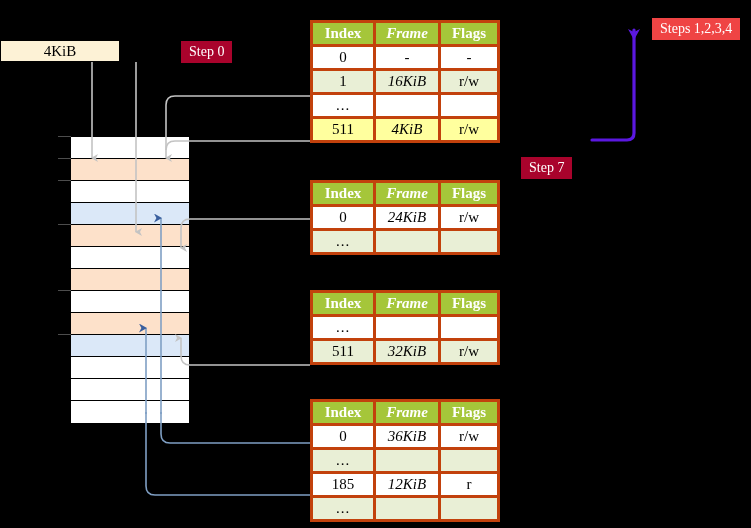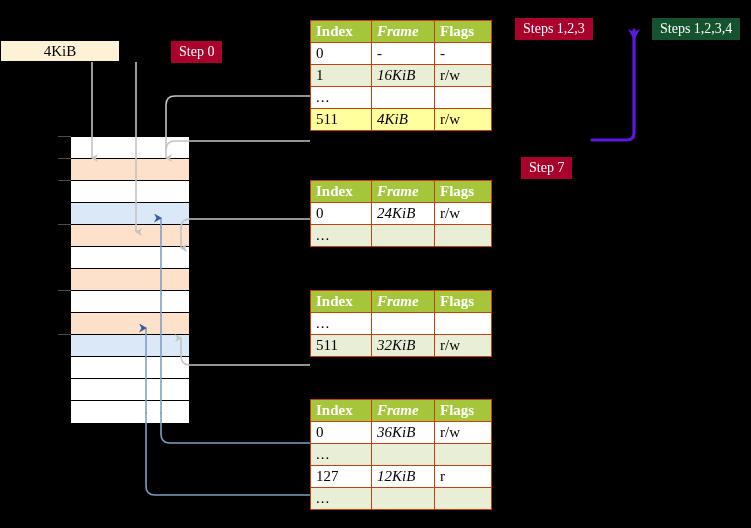--- a/index.html
+++ b/index.html
@@ -4,22 +4,22 @@
 <title>Page Table Walk Diagram</title>
 <style>
   html,body{margin:0;padding:0;background:#000;}
   body{width:751px;height:528px;position:relative;overflow:hidden;
        font-family:"Liberation Serif","DejaVu Serif",serif;color:#000;}
   .stage{position:absolute;left:0;top:0;width:751px;height:528px;}
 
   
   .ptable{position:absolute;border-collapse:collapse;border-spacing:0;
           background:#fff;border:1px solid #93b02f;}
-  .ptable td,.ptable th{border:1px solid #c2410c;padding:1px 5px;
-          font-size:15px;line-height:19px;height:19px;text-align:left;
+  .ptable td,.ptable th{border:3px solid #c2410c;padding:1px 5px;
+          font-size:15px;line-height:19px;height:19px;text-align:center;
           font-family:"Liberation Serif","DejaVu Serif",serif;white-space:nowrap;}
   .ptable th{background:#a5c63a;color:#fff;font-weight:bold;font-size:15px;}
   .ptable tr.alt td{background:#e9efd6;}
   .ptable tr td{background:#fff;}
   .c-index{width:50px;}
   .c-frame{width:52px;font-style:italic;}
   .c-flags{width:46px;}
   .hl{background:#ffff9e !important;}
   .ell{letter-spacing:1px;}
 
@@ -41,37 +41,36 @@
   #kib-box{position:absolute;left:0px;top:40px;width:120px;height:22px;
            background:#fdf2d6;border:1.4px solid #000;box-sizing:border-box;
            display:flex;align-items:center;justify-content:center;
            font-size:15px;}
 
   
   .badge{position:absolute;color:#fff;font-size:14px;line-height:18px;
          padding:2px 8px;white-space:nowrap;
          font-family:"Liberation Serif","DejaVu Serif",serif;}
   .badge-red{background:#a9032c;}
-  .badge-violet{background:#14532d;}
+  .badge-violet{background:#ef4444;}
 
   
   svg.overlay{position:absolute;left:0;top:0;width:751px;height:528px;
               pointer-events:none;}
 </style>
 </head>
 <body>
 
 <div class="stage">
 
   <div id="kib-box">
     <span>4KiB</span>
   </div>
 
-  <div class="badge badge-red" style="left:171px;top:41px;">Step 0</div>
-  <div class="badge badge-red" style="left:515px;top:18px;">Steps 1,2,3</div>
+  <div class="badge badge-red" style="left:181px;top:41px;">Step 0</div>
   <div class="badge badge-violet" style="left:652px;top:18px;">Steps 1,2,3,4</div>
   <div class="badge badge-red" style="left:521px;top:157px;">Step 7</div>
 
   <div id="memcol">
       <div class="mrow m-white"></div>
       <div class="mrow m-peach"></div>
       <div class="mrow m-white"></div>
       <div class="mrow m-blue"></div>
       <div class="mrow m-peach"></div>
       <div class="mrow m-white"></div>
@@ -177,21 +176,21 @@
           <td class="c-index">0</td>
           <td class="c-frame">36KiB</td>
           <td class="c-flags">r/w</td>
         </tr>
         <tr class="alt">
           <td class="c-index ell">...</td>
           <td class="c-frame"></td>
           <td class="c-flags"></td>
         </tr>
         <tr>
-          <td class="c-index">127</td>
+          <td class="c-index">185</td>
           <td class="c-frame">12KiB</td>
           <td class="c-flags">r</td>
         </tr>
         <tr class="alt">
           <td class="c-index ell">...</td>
           <td class="c-frame"></td>
           <td class="c-flags"></td>
         </tr>
       </tbody>
     </table>

